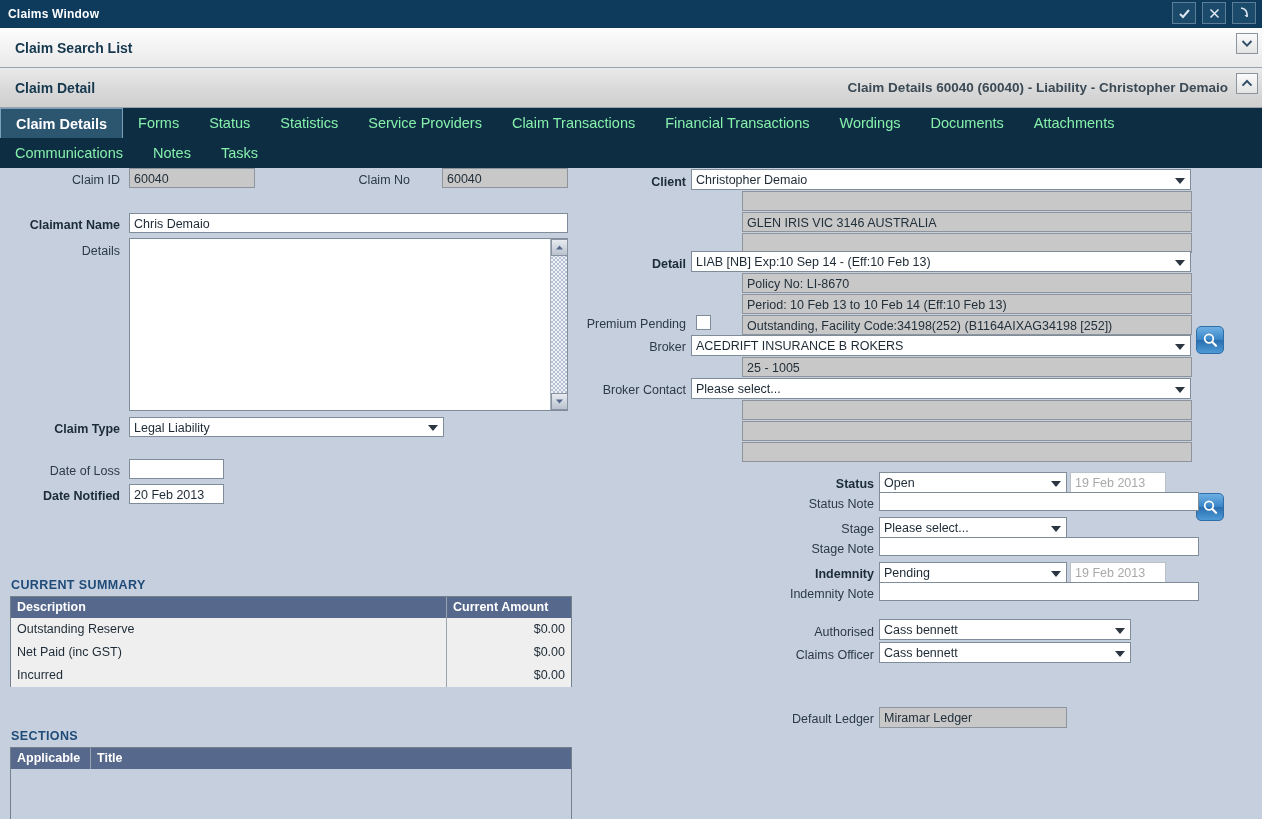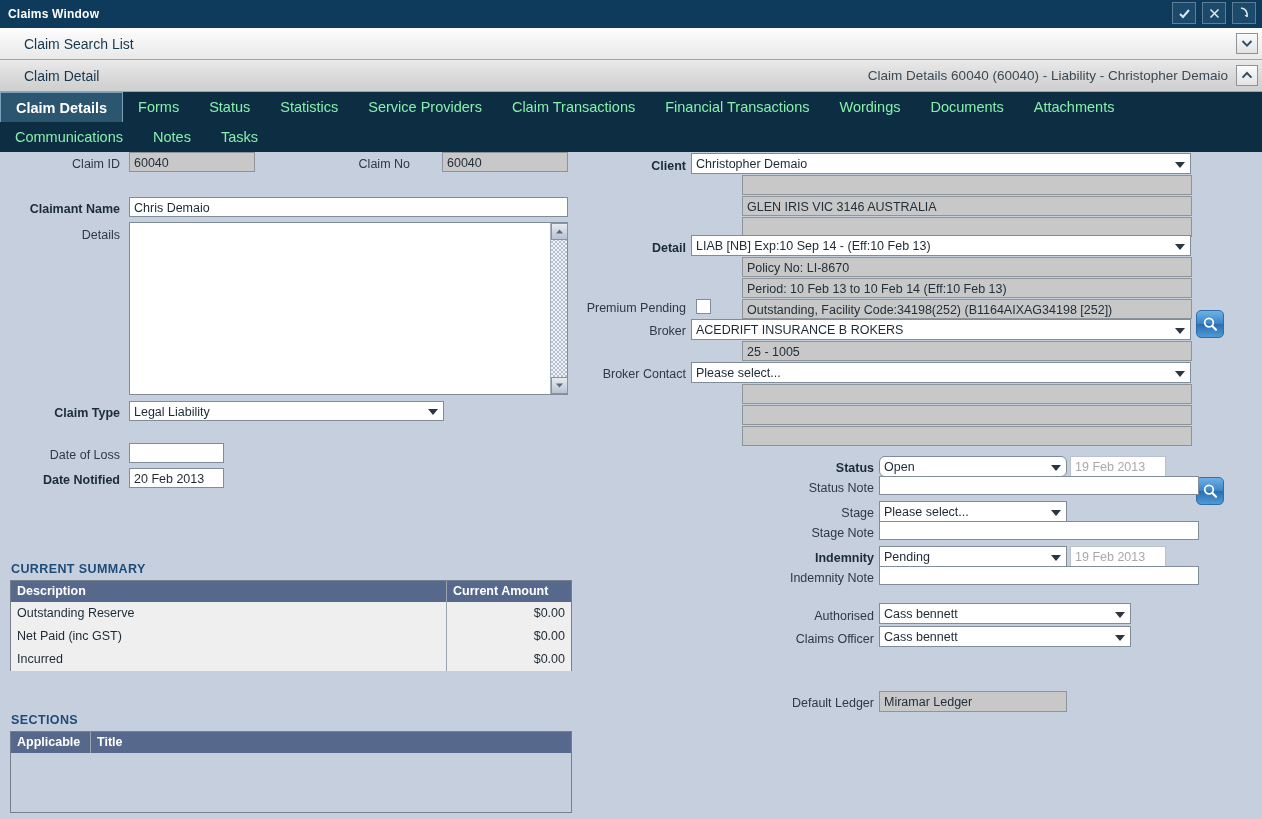--- a/index.html
+++ b/index.html
@@ -21,23 +21,24 @@
   .titlebar-btns { position: absolute; right: 6px; top: 2px; display: flex; gap: 6px; }
   .tbtn {
     width: 24px; height: 22px; background: #1b4a6b;
     border: 1px solid #5d7e96; display: flex; align-items: center; justify-content: center;
     color: #dfe8f0; font-size: 14px; line-height: 1; cursor: pointer;
   }
   .tbtn svg { display:block; }
 
   
   .crumb {
-    height: 32px; display: flex; align-items: center; position: relative;
-    font-size: 14px; color: #16384e; padding-left: 24px;
+    height: 40px; display: flex; align-items: center; position: relative;
+    font-size: 14px; color: #16384e; padding-left: 15px;
     border-bottom: 1px solid #9aa3ad;
+    font-weight: bold;
   }
   .crumb-1 { background: linear-gradient(to bottom, #fdfdfd 0%, #f2f2f2 55%, #e9e9e9 100%); }
   .crumb-2 { background: linear-gradient(to bottom, #eaeaea 0%, #d9d9d9 55%, #cfcfcf 100%); }
   .crumb-right {
     position: absolute; right: 34px; top: 0; height: 100%;
     display: flex; align-items: center; font-size: 13.5px; color: #3b4a55;
   }
   .crumb-ctl {
     position: absolute; right: 4px; top: 5px; width: 22px; height: 21px;
     border: 1px solid #8b949d; background: linear-gradient(to bottom,#fbfbfb,#e3e3e3);
@@ -350,21 +351,21 @@
     <div class="sel" style="left:691px; top:210px; width:500px; height:21px;">
       <span>Please select...</span>
       <span class="caret"></span>
     </div>
 
     <div class="fld ro2" style="left:742px; top:232px; width:450px; height:20px;"></div>
     <div class="fld ro2" style="left:742px; top:253px; width:450px; height:20px;"></div>
     <div class="fld ro2" style="left:742px; top:274px; width:450px; height:20px;"></div>
 
     <div class="lbl bold" style="left:740px; top:308px; width:134px;">Status</div>
-    <div class="sel" style="left:879px; top:304px; width:188px; height:21px;border-radius:6px;">
+    <div class="sel" style="left:879px; top:304px; width:188px; height:21px;">
       <span>Open</span>
       <span class="caret"></span>
     </div>
     <div class="fld dim" style="left:1070px; top:304px; width:96px; height:21px;">19 Feb 2013</div>
 
     <div class="lbl" style="left:740px; top:328px; width:134px;">Status Note</div>
     <div class="fld" style="left:879px; top:324px; width:320px; height:19px;"></div>
 
     <div class="lbl" style="left:740px; top:353px; width:134px;">Stage</div>
     <div class="sel" style="left:879px; top:349px; width:188px; height:21px;">

